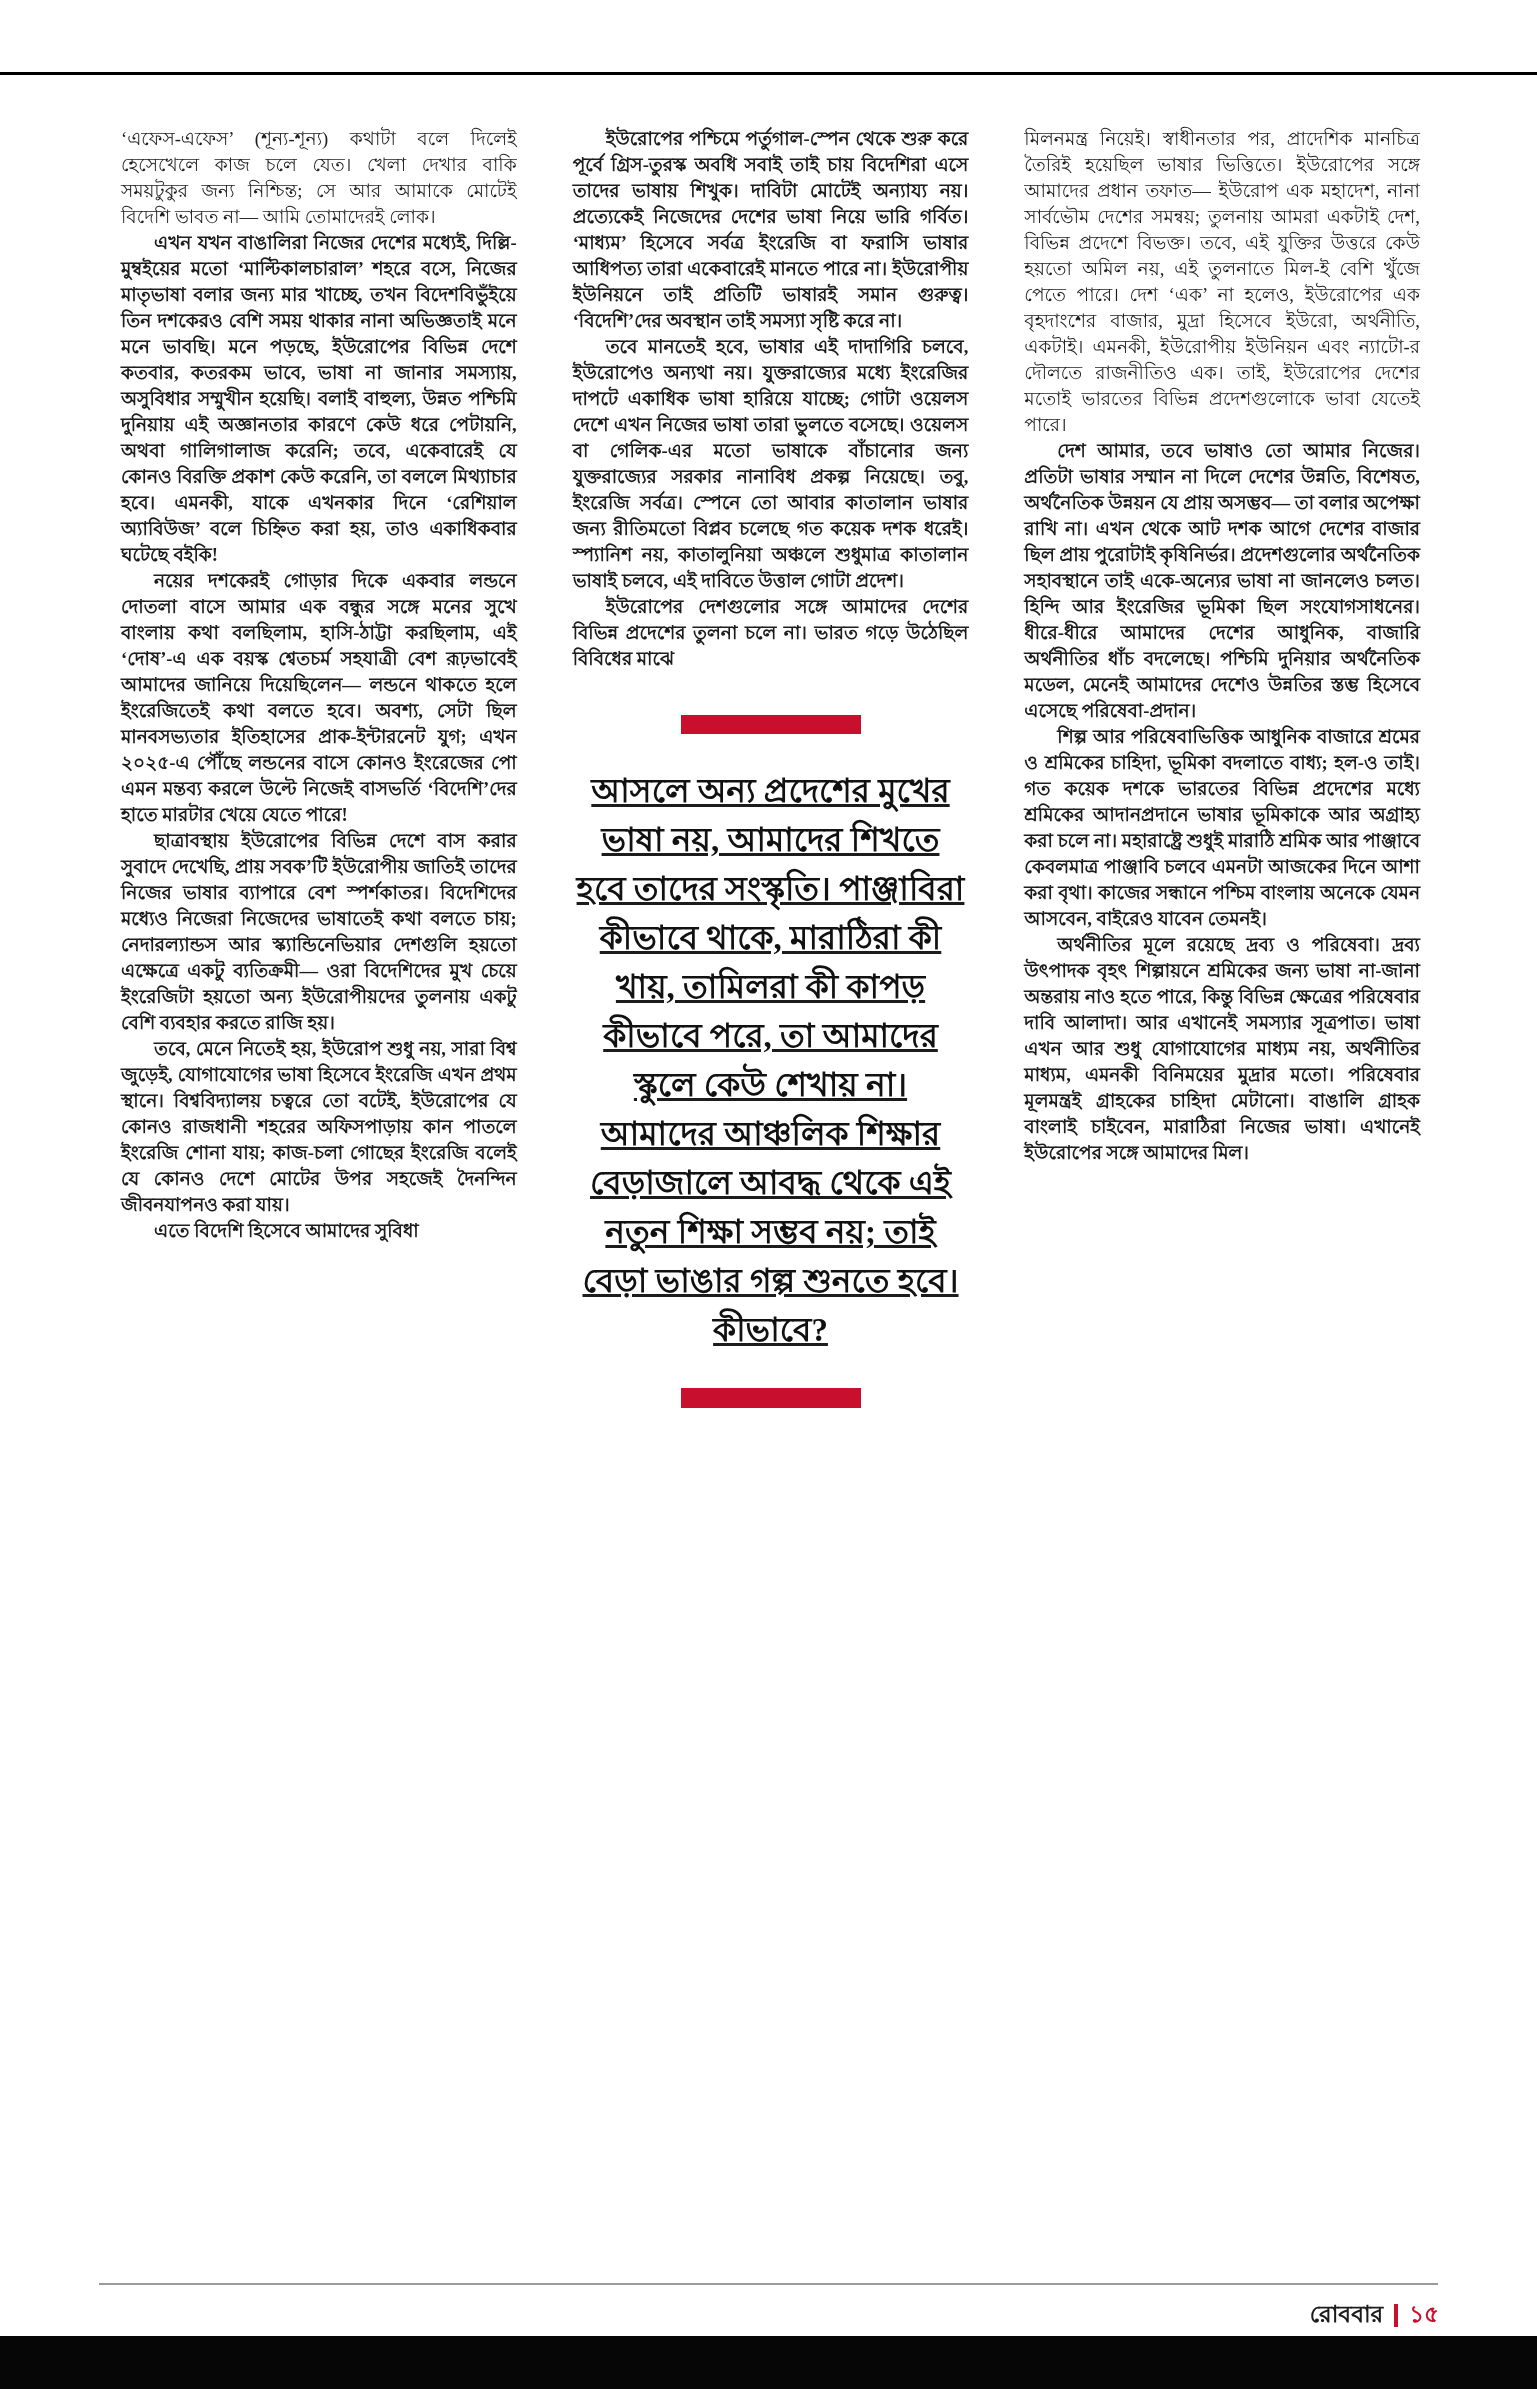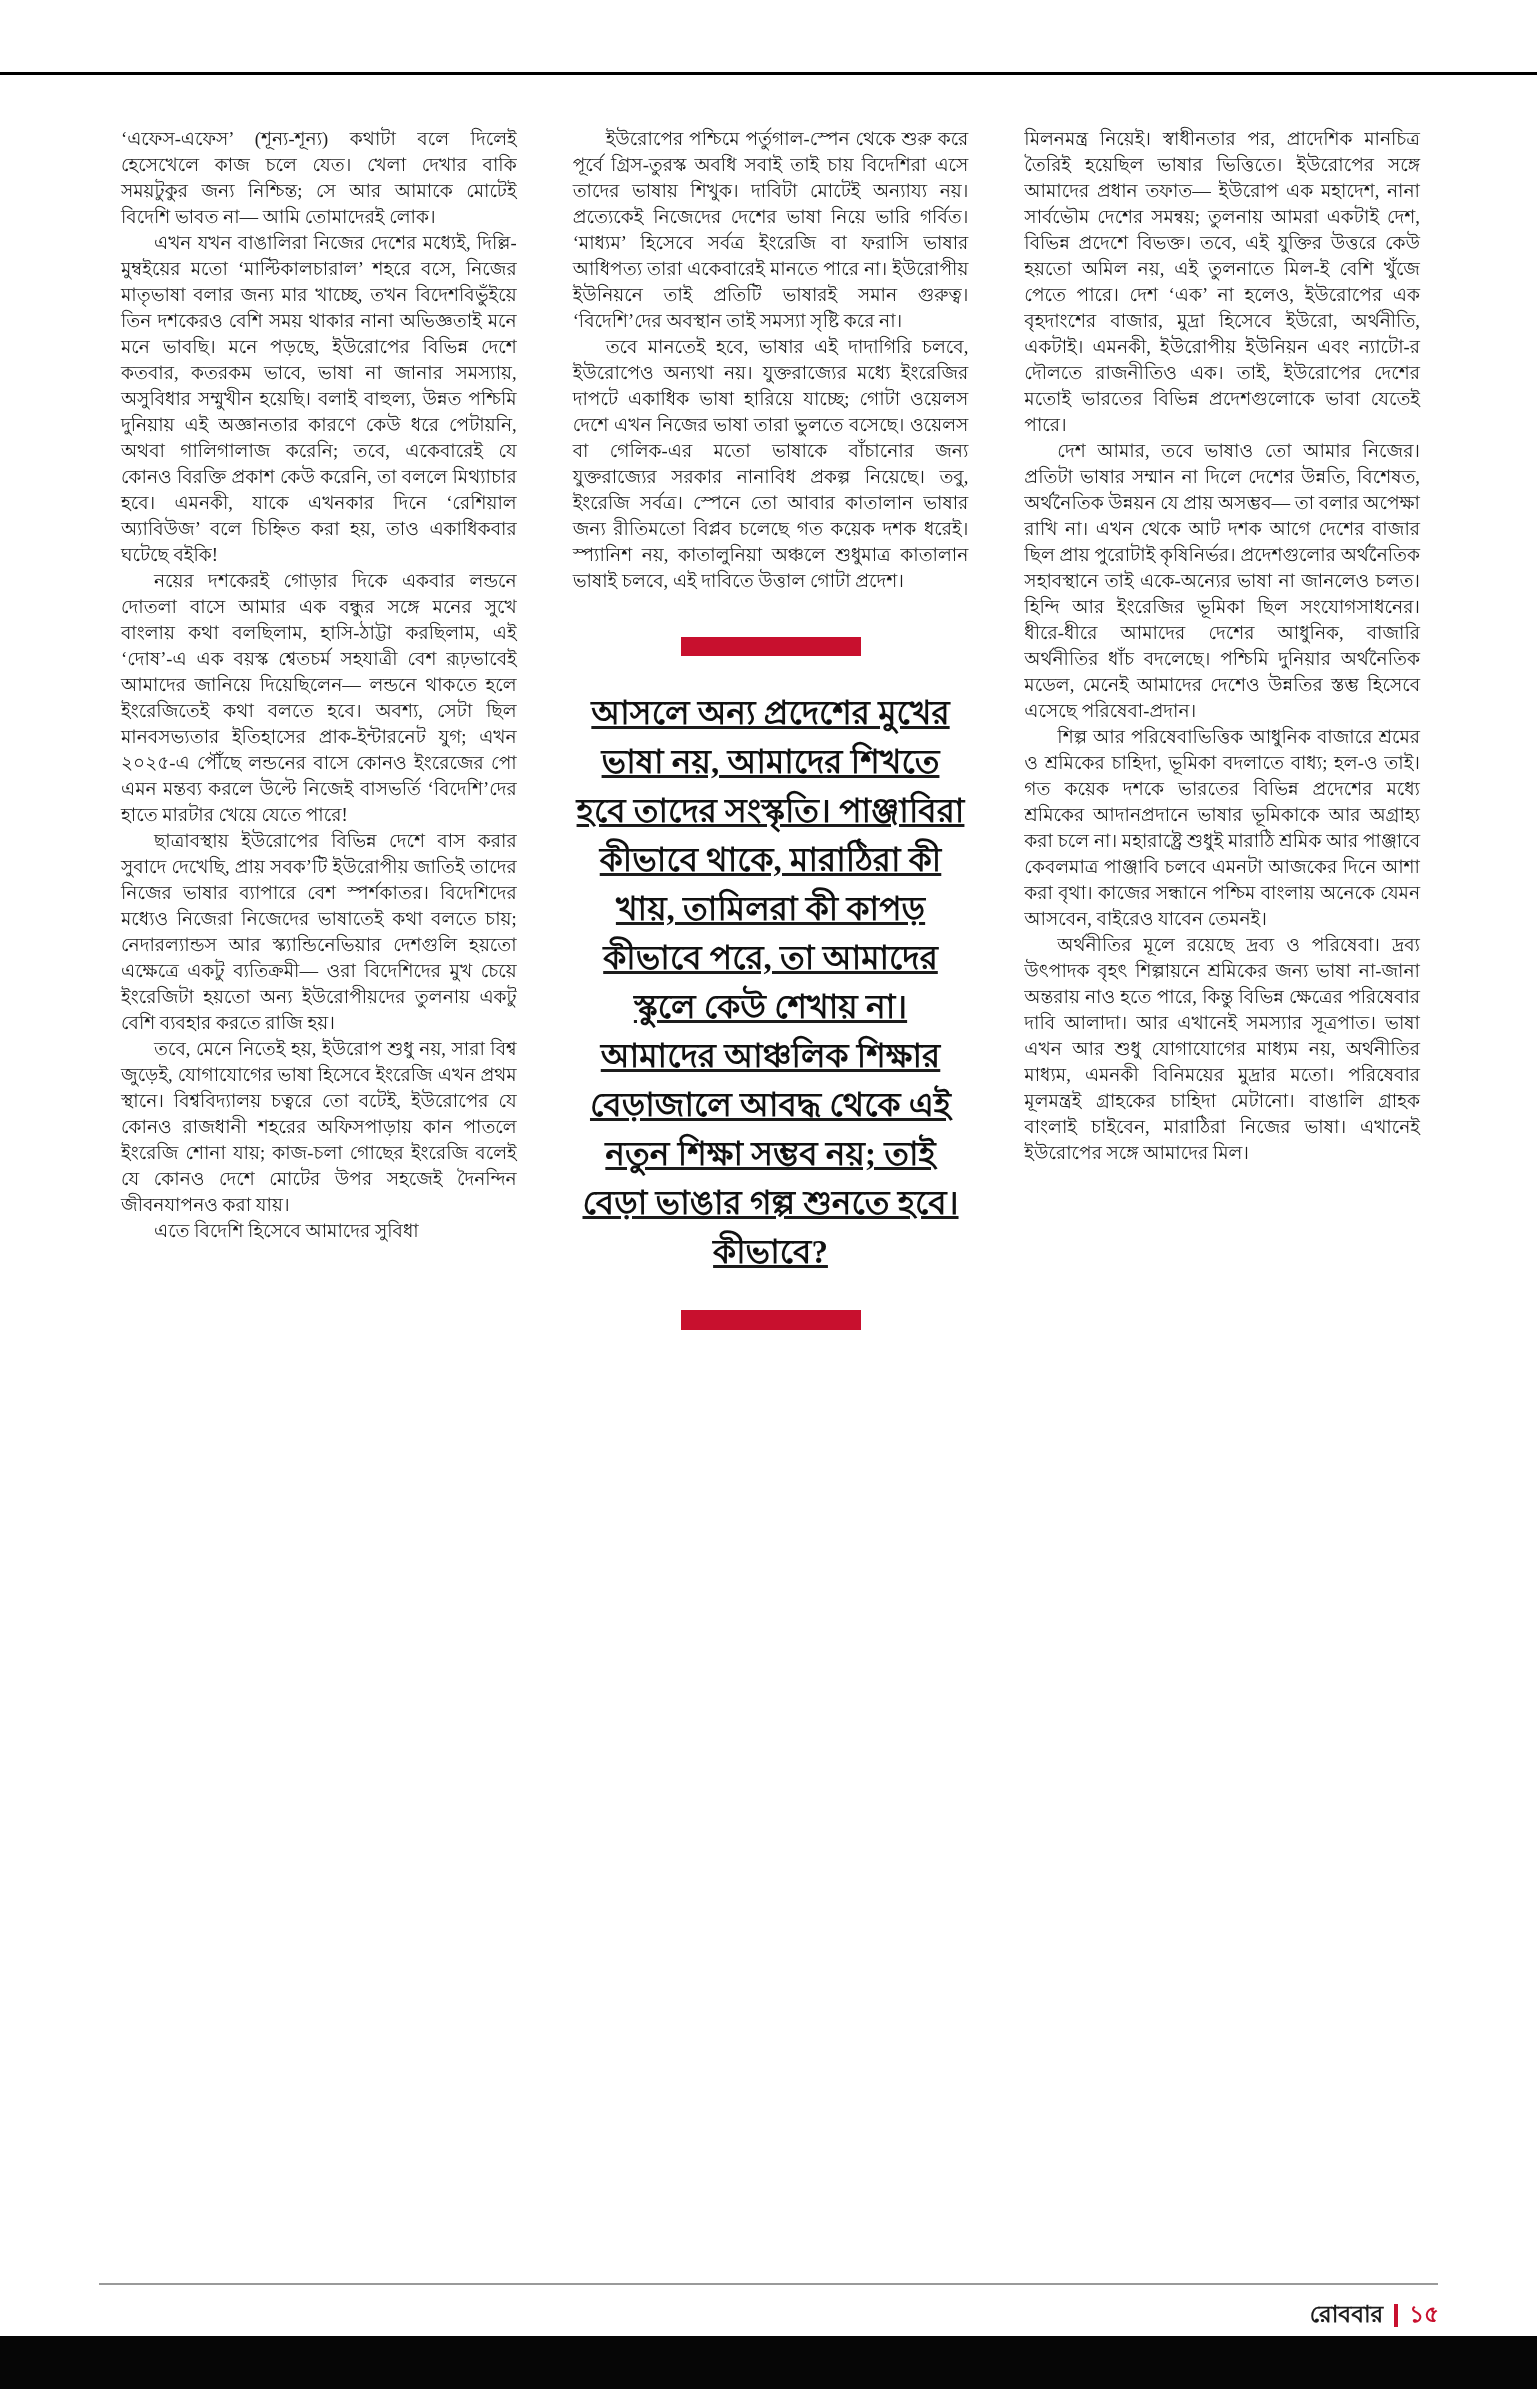--- a/index.html
+++ b/index.html
@@ -32,21 +32,21 @@
     gap: 56px;
     align-items: flex-start;
   }
   .col {
     flex: 1 1 0;
     font-size: 18.6px;
     line-height: 26px;
     text-align: justify;
   }
   .col p { margin: 0; }
-  .col p.indent { text-indent: 33px; }
+  .col p.indent { text-indent: 33px; font-weight: bold; }
 
   .pullquote {
     margin-top: 43px;
     padding: 0 3.1px;
     text-decoration: underline;
   }
   .pq-bar {
     width: 180px;
     height: 19.4px;
     background: var(--accent);
@@ -109,20 +109,21 @@
     <p class="indent">এখন যখন বাঙালিরা নিজের দেশের মধ্যেই, দিল্লি-মুম্বইয়ের মতো ‘মাল্টিকালচারাল’ শহরে বসে, নিজের মাতৃভাষা বলার জন্য মার খাচ্ছে, তখন বিদেশবিভুঁইয়ে তিন দশকেরও বেশি সময় থাকার নানা অভিজ্ঞতাই মনে মনে ভাবছি। মনে পড়ছে, ইউরোপের বিভিন্ন দেশে কতবার, কতরকম ভাবে, ভাষা না জানার সমস্যায়, অসুবিধার সম্মুখীন হয়েছি। বলাই বাহুল্য, উন্নত পশ্চিমি দুনিয়ায় এই অজ্ঞানতার কারণে কেউ ধরে পেটায়নি, অথবা গালিগালাজ করেনি; তবে, একেবারেই যে কোনও বিরক্তি প্রকাশ কেউ করেনি, তা বললে মিথ্যাচার হবে। এমনকী, যাকে এখনকার দিনে ‘রেশিয়াল অ্যাবিউজ’ বলে চিহ্নিত করা হয়, তাও একাধিকবার ঘটেছে বইকি!</p>
     <p class="indent">নয়ের দশকেরই গোড়ার দিকে একবার লন্ডনে দোতলা বাসে আমার এক বন্ধুর সঙ্গে মনের সুখে বাংলায় কথা বলছিলাম, হাসি-ঠাট্টা করছিলাম, এই ‘দোষ’-এ এক বয়স্ক শ্বেতচর্ম সহযাত্রী বেশ রূঢ়ভাবেই আমাদের জানিয়ে দিয়েছিলেন— লন্ডনে থাকতে হলে ইংরেজিতেই কথা বলতে হবে। অবশ্য, সেটা ছিল মানবসভ্যতার ইতিহাসের প্রাক-ইন্টারনেট যুগ; এখন ২০২৫-এ পৌঁছে লন্ডনের বাসে কোনও ইংরেজের পো এমন মন্তব্য করলে উল্টে নিজেই বাসভর্তি ‘বিদেশি’দের হাতে মারটার খেয়ে যেতে পারে!</p>
     <p class="indent">ছাত্রাবস্থায় ইউরোপের বিভিন্ন দেশে বাস করার সুবাদে দেখেছি, প্রায় সবক’টি ইউরোপীয় জাতিই তাদের নিজের ভাষার ব্যাপারে বেশ স্পর্শকাতর। বিদেশিদের মধ্যেও নিজেরা নিজেদের ভাষাতেই কথা বলতে চায়; নেদারল্যান্ডস আর স্ক্যান্ডিনেভিয়ার দেশগুলি হয়তো এক্ষেত্রে একটু ব্যতিক্রমী— ওরা বিদেশিদের মুখ চেয়ে ইংরেজিটা হয়তো অন্য ইউরোপীয়দের তুলনায় একটু বেশি ব্যবহার করতে রাজি হয়।</p>
     <p class="indent">তবে, মেনে নিতেই হয়, ইউরোপ শুধু নয়, সারা বিশ্ব জুড়েই, যোগাযোগের ভাষা হিসেবে ইংরেজি এখন প্রথম স্থানে। বিশ্ববিদ্যালয় চত্বরে তো বটেই, ইউরোপের যে কোনও রাজধানী শহরের অফিসপাড়ায় কান পাতলে ইংরেজি শোনা যায়; কাজ-চলা গোছের ইংরেজি বলেই যে কোনও দেশে মোটের উপর সহজেই দৈনন্দিন জীবনযাপনও করা যায়।</p>
     <p class="indent">এতে বিদেশি হিসেবে আমাদের সুবিধা</p>
   </div>
 
   <div class="col">
     <p class="indent">ইউরোপের পশ্চিমে পর্তুগাল-স্পেন থেকে শুরু করে পূর্বে গ্রিস-তুরস্ক অবধি সবাই তাই চায় বিদেশিরা এসে তাদের ভাষায় শিখুক। দাবিটা মোটেই অন্যায্য নয়। প্রত্যেকেই নিজেদের দেশের ভাষা নিয়ে ভারি গর্বিত। ‘মাধ্যম’ হিসেবে সর্বত্র ইংরেজি বা ফরাসি ভাষার আধিপত্য তারা একেবারেই মানতে পারে না। ইউরোপীয় ইউনিয়নে তাই প্রতিটি ভাষারই সমান গুরুত্ব। ‘বিদেশি’দের অবস্থান তাই সমস্যা সৃষ্টি করে না।</p>
     <p class="indent">তবে মানতেই হবে, ভাষার এই দাদাগিরি চলবে, ইউরোপেও অন্যথা নয়। যুক্তরাজ্যের মধ্যে ইংরেজির দাপটে একাধিক ভাষা হারিয়ে যাচ্ছে; গোটা ওয়েলস দেশে এখন নিজের ভাষা তারা ভুলতে বসেছে। ওয়েলস বা গেলিক-এর মতো ভাষাকে বাঁচানোর জন্য যুক্তরাজ্যের সরকার নানাবিধ প্রকল্প নিয়েছে। তবু, ইংরেজি সর্বত্র। স্পেনে তো আবার কাতালান ভাষার জন্য রীতিমতো বিপ্লব চলেছে গত কয়েক দশক ধরেই। স্প্যানিশ নয়, কাতালুনিয়া অঞ্চলে শুধুমাত্র কাতালান ভাষাই চলবে, এই দাবিতে উত্তাল গোটা প্রদেশ।</p>
+    <p class="indent">ইউরোপের দেশগুলোর সঙ্গে আমাদের দেশের বিভিন্ন প্রদেশের তুলনা চলে না। ভারত গড়ে উঠেছিল বিবিধের মাঝে</p>
 
     <div class="pullquote">
       <div class="pq-bar"></div>
       <div class="pq-text">আসলে অন্য প্রদেশের মুখের ভাষা নয়, আমাদের শিখতে হবে তাদের সংস্কৃতি। পাঞ্জাবিরা কীভাবে থাকে, মারাঠিরা কী খায়, তামিলরা কী কাপড় কীভাবে পরে, তা আমাদের স্কুলে কেউ শেখায় না। আমাদের আঞ্চলিক শিক্ষার বেড়াজালে আবদ্ধ থেকে এই নতুন শিক্ষা সম্ভব নয়; তাই বেড়া ভাঙার গল্প শুনতে হবে। কীভাবে?</div>
       <div class="pq-bar"></div>
     </div>
   </div>
 
   <div class="col">
     <p>মিলনমন্ত্র নিয়েই। স্বাধীনতার পর, প্রাদেশিক মানচিত্র তৈরিই হয়েছিল ভাষার ভিত্তিতে। ইউরোপের সঙ্গে আমাদের প্রধান তফাত— ইউরোপ এক মহাদেশ, নানা সার্বভৌম দেশের সমন্বয়; তুলনায় আমরা একটাই দেশ, বিভিন্ন প্রদেশে বিভক্ত। তবে, এই যুক্তির উত্তরে কেউ হয়তো অমিল নয়, এই তুলনাতে মিল-ই বেশি খুঁজে পেতে পারে। দেশ ‘এক’ না হলেও, ইউরোপের এক বৃহদাংশের বাজার, মুদ্রা হিসেবে ইউরো, অর্থনীতি, একটাই। এমনকী, ইউরোপীয় ইউনিয়ন এবং ন্যাটো-র দৌলতে রাজনীতিও এক। তাই, ইউরোপের দেশের মতোই ভারতের বিভিন্ন প্রদেশগুলোকে ভাবা যেতেই পারে।</p>

